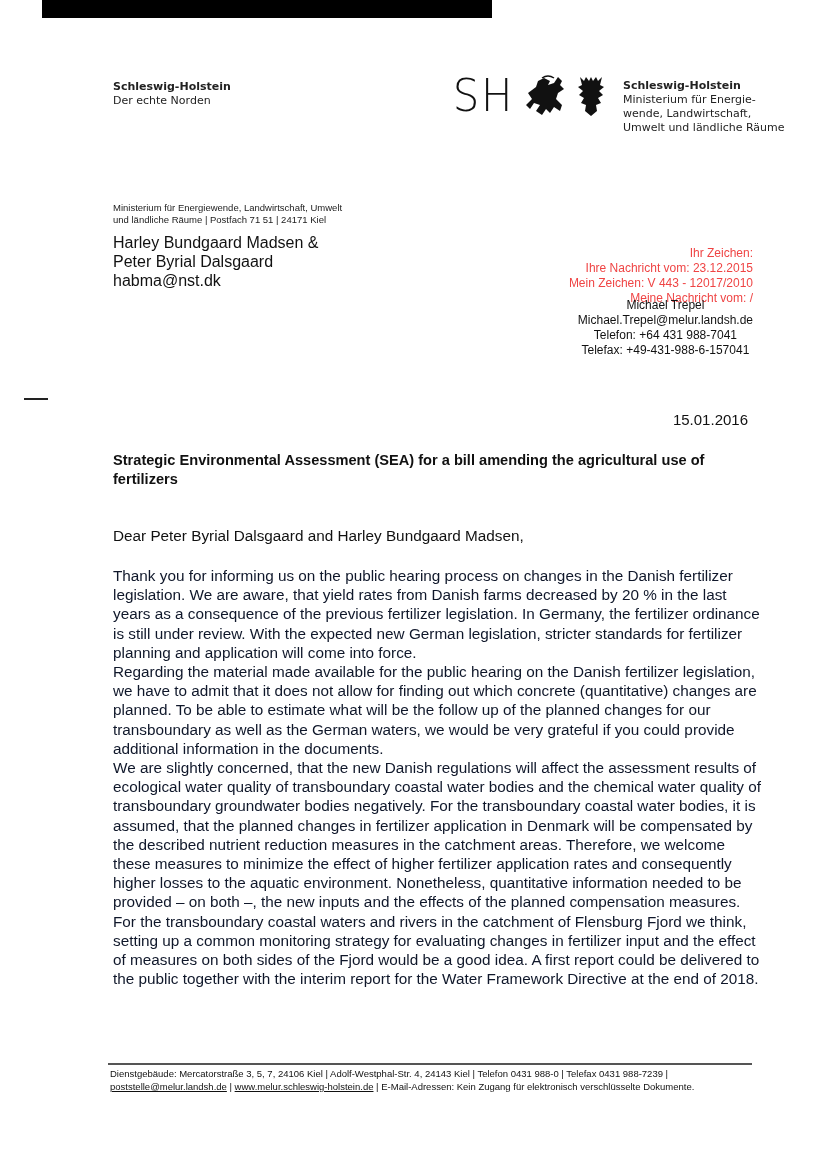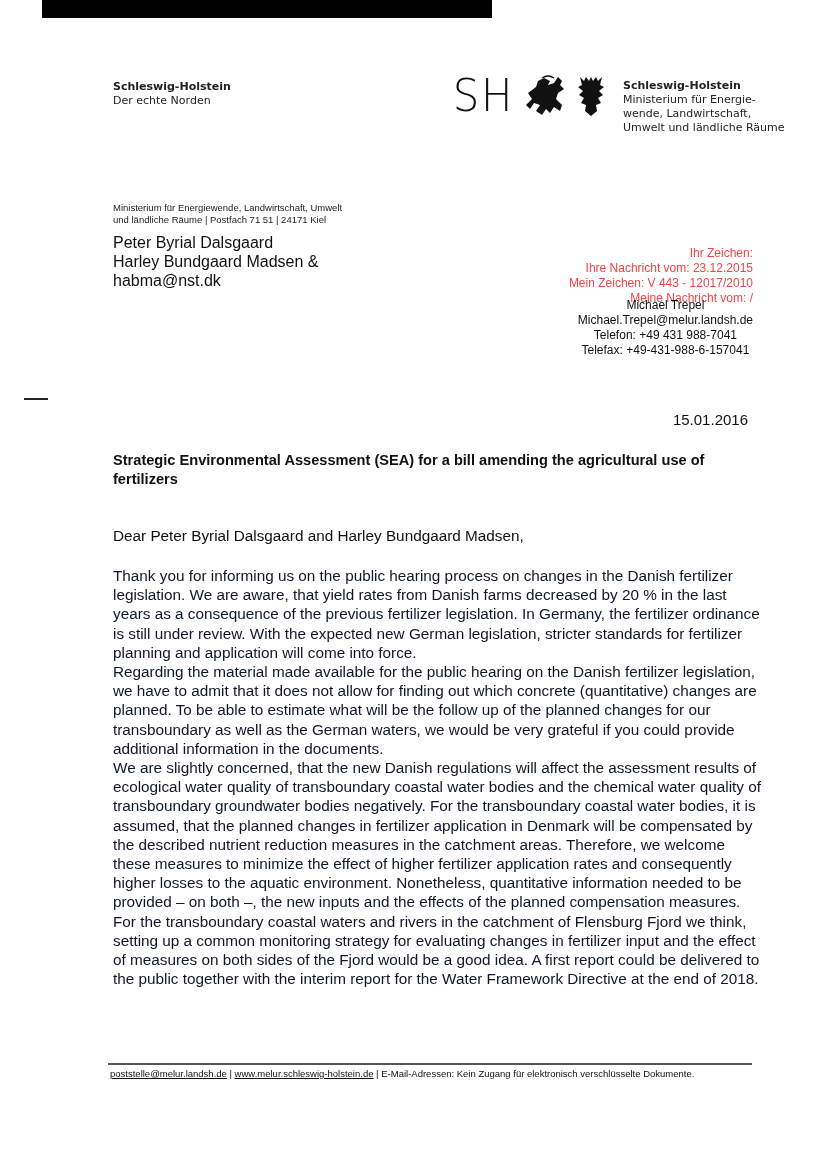--- a/index.html
+++ b/index.html
@@ -64,47 +64,48 @@
   <div>wende, Landwirtschaft,</div>
   <div>Umwelt und ländliche Räume</div>
 </div>
 
 <div class="return-addr">
   <div>Ministerium für Energiewende, Landwirtschaft, Umwelt</div>
   <div>und ländliche Räume  |  Postfach 71 51  |  24171 Kiel</div>
 </div>
 
 <div class="recipient">
+  <div>Harley Bundgaard Madsen &amp;</div>
   <div>Peter Byrial Dalsgaard</div>
-  <div>Harley Bundgaard Madsen &amp;</div>
   <div class="link">habma@nst.dk</div>
 </div>
 
 <div class="refs">
   <div>Ihr Zeichen:</div>
   <div>Ihre Nachricht vom: 23.12.2015</div>
   <div>Mein Zeichen: V 443 - 12017/2010</div>
   <div>Meine Nachricht vom: /</div>
 </div>
 
 <div class="contact">
   <div>Michael Trepel</div>
   <div>Michael.Trepel@melur.landsh.de</div>
-  <div>Telefon: +49 431 988-7041</div>
+  <div>Telefon: +64 431 988-7041</div>
   <div>Telefax: +49-431-988-6-157041</div>
 </div>
 
 <div class="date">15.01.2016</div>
 
 <div class="subject">Strategic Environmental Assessment (SEA) for a bill amending the agricultural use of fertilizers</div>
 
 <div class="salutation">Dear Peter Byrial Dalsgaard and Harley Bundgaard Madsen,</div>
 
 <div class="body">
   <p>Thank you for informing us on the public hearing process on changes in the Danish fertilizer legislation. We are aware, that yield rates from Danish farms decreased by 20 % in the last years as a consequence of the previous fertilizer legislation. In Germany, the fertilizer ordinance is still under review. With the expected new German legislation, stricter standards for fertilizer planning and application will come into force.</p>
   <p>Regarding the material made available for the public hearing on the Danish fertilizer legislation, we have to admit that it does not allow for finding out which concrete (quantitative) changes are planned. To be able to estimate what will be the follow up of the planned changes for our transboundary as well as the German waters, we would be very grateful if you could provide additional information in the documents.</p>
   <p>We are slightly concerned, that the new Danish regulations will affect the assessment results of ecological water quality of transboundary coastal water bodies and the chemical water quality of transboundary groundwater bodies negatively. For the transboundary coastal water bodies, it is assumed, that the planned changes in fertilizer application in Denmark will be compensated by the described nutrient reduction measures in the catchment areas. Therefore, we welcome these measures to minimize the effect of higher fertilizer application rates and consequently higher losses to the aquatic environment. Nonetheless, quantitative information needed to be provided – on both –, the new inputs and the effects of the planned compensation measures. For the transboundary coastal waters and rivers in the catchment of Flensburg Fjord we think, setting up a common monitoring strategy for evaluating changes in fertilizer input and the effect of measures on both sides of the Fjord would be a good idea. A first report could be delivered to the public together with the interim report for the Water Framework Directive at the end of 2018.</p>
 </div>
 
 <div class="footer-rule"></div>
 <div class="footer">
+  <div>Dienstgebäude: Mercatorstraße 3, 5, 7, 24106 Kiel | Adolf-Westphal-Str. 4, 24143 Kiel | Telefon 0431 988-0 | Telefax 0431 988-7239 |</div>
   <div><span class="link">poststelle@melur.landsh.de</span><span> | </span><span class="link">www.melur.schleswig-holstein.de</span><span> | E-Mail-Adressen: Kein Zugang für elektronisch verschlüsselte Dokumente.</span></div>
 </div>
 
 </body></html>

